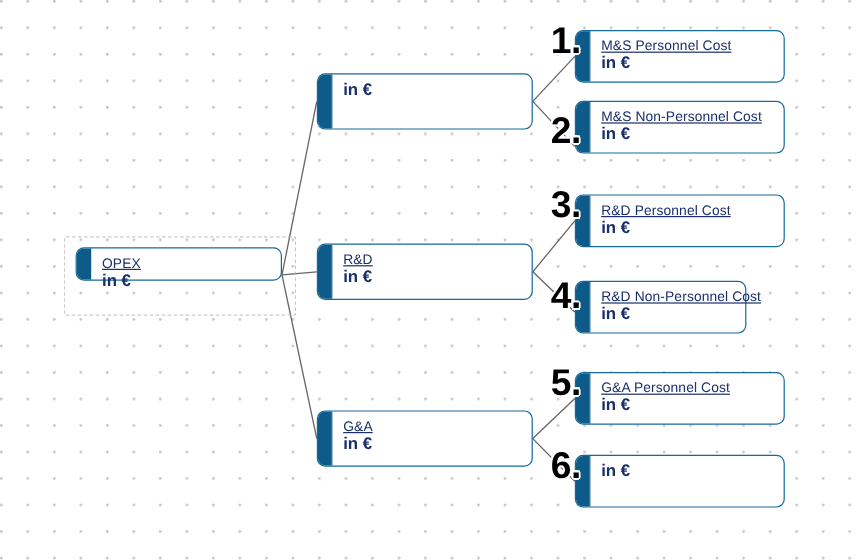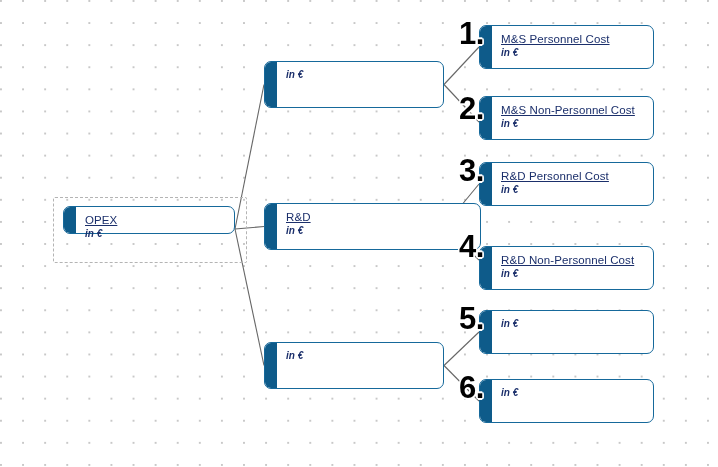--- a/index.html
+++ b/index.html
@@ -74,26 +74,25 @@
   }
   .node .title {
     font-size: 11.5px;
     line-height: 14px;
     color: #1b2f6b;
     white-space: nowrap;
     letter-spacing: 0.1px;
     text-decoration: underline;
   }
   .node .unit {
-    font-size: 10px;
+    font-size: 14px;
     line-height: 13px;
     color: #1b2f6b;
     font-weight: bold;
     white-space: nowrap;
-    font-style: italic;
   }
 
   
   .selection-marquee {
     position: absolute;
     border: 1.5px dashed #b4b4b4;
     z-index: 2;
     background: transparent;
     border-radius: 2px;
   }
@@ -151,60 +150,62 @@
         </div>
       </div>
       <div class="node" style="left: 479px; top: 25px; width: 175px; height: 44px; border-color: rgb(22, 105, 155);">
         <div class="accent" style="background: rgb(14, 91, 138);"></div>
         <div class="labels">
           <div class="title" style="color: rgb(27, 47, 107);">M&amp;S Personnel Cost</div>
           <div class="unit" style="color: rgb(27, 47, 107);">in €</div>
         </div>
       </div>
       <div class="badge" style="color: rgb(0, 0, 0); left: 459px; top: 18px;">1.</div>
-      <div class="node" style="left: 479px; top: 96px; width: 175px; height: 44px; border-color: rgb(22, 105, 155);">
+      <div class="node" style="left: 479px; top: 84px; width: 175px; height: 44px; border-color: rgb(22, 105, 155);">
         <div class="accent" style="background: rgb(14, 91, 138);"></div>
         <div class="labels">
           <div class="title" style="color: rgb(27, 47, 107);">M&amp;S Non-Personnel Cost</div>
           <div class="unit" style="color: rgb(27, 47, 107);">in €</div>
         </div>
       </div>
       <div class="badge" style="color: rgb(0, 0, 0); left: 459px; top: 93px;">2.</div>
-      <div class="node" style="left: 264px; top: 203px; width: 217px; height: 47px; border-color: rgb(22, 105, 155);">
+      <div class="node" style="left: 264px; top: 203px; width: 180px; height: 47px; border-color: rgb(22, 105, 155);">
         <div class="accent" style="background: rgb(14, 91, 138);"></div>
         <div class="labels">
           <div class="title" style="color: rgb(27, 47, 107);">R&amp;D</div>
           <div class="unit" style="color: rgb(27, 47, 107);">in €</div>
         </div>
       </div>
       <div class="node" style="left: 479px; top: 162px; width: 175px; height: 44px; border-color: rgb(22, 105, 155);">
         <div class="accent" style="background: rgb(14, 91, 138);"></div>
         <div class="labels">
           <div class="title" style="color: rgb(27, 47, 107);">R&amp;D Personnel Cost</div>
           <div class="unit" style="color: rgb(27, 47, 107);">in €</div>
         </div>
       </div>
       <div class="badge" style="color: rgb(0, 0, 0); left: 459px; top: 155px;">3.</div>
-      <div class="node" style="left: 479px; top: 246px; width: 175px; height: 44px; border-color: rgb(22, 105, 155);">
+      <div class="node" style="left: 479px; top: 234px; width: 143px; height: 44px; border-color: rgb(22, 105, 155);">
         <div class="accent" style="background: rgb(14, 91, 138);"></div>
         <div class="labels">
           <div class="title" style="color: rgb(27, 47, 107);">R&amp;D Non-Personnel Cost</div>
           <div class="unit" style="color: rgb(27, 47, 107);">in €</div>
         </div>
       </div>
       <div class="badge" style="color: rgb(0, 0, 0); left: 459px; top: 231px;">4.</div>
       <div class="node" style="left: 264px; top: 342px; width: 180px; height: 47px; border-color: rgb(22, 105, 155);">
         <div class="accent" style="background: rgb(14, 91, 138);"></div>
         <div class="labels">
+          <div class="title" style="color: rgb(27, 47, 107);">G&amp;A</div>
           <div class="unit" style="color: rgb(27, 47, 107);">in €</div>
         </div>
       </div>
       <div class="node" style="left: 479px; top: 310px; width: 175px; height: 44px; border-color: rgb(22, 105, 155);">
         <div class="accent" style="background: rgb(14, 91, 138);"></div>
         <div class="labels">
+          <div class="title" style="color: rgb(27, 47, 107);">G&amp;A Personnel Cost</div>
           <div class="unit" style="color: rgb(27, 47, 107);">in €</div>
         </div>
       </div>
       <div class="badge" style="color: rgb(0, 0, 0); left: 459px; top: 303px;">5.</div>
       <div class="node" style="left: 479px; top: 379px; width: 175px; height: 44px; border-color: rgb(22, 105, 155);">
         <div class="accent" style="background: rgb(14, 91, 138);"></div>
         <div class="labels">
           <div class="unit" style="color: rgb(27, 47, 107);">in €</div>
         </div>
       </div>

